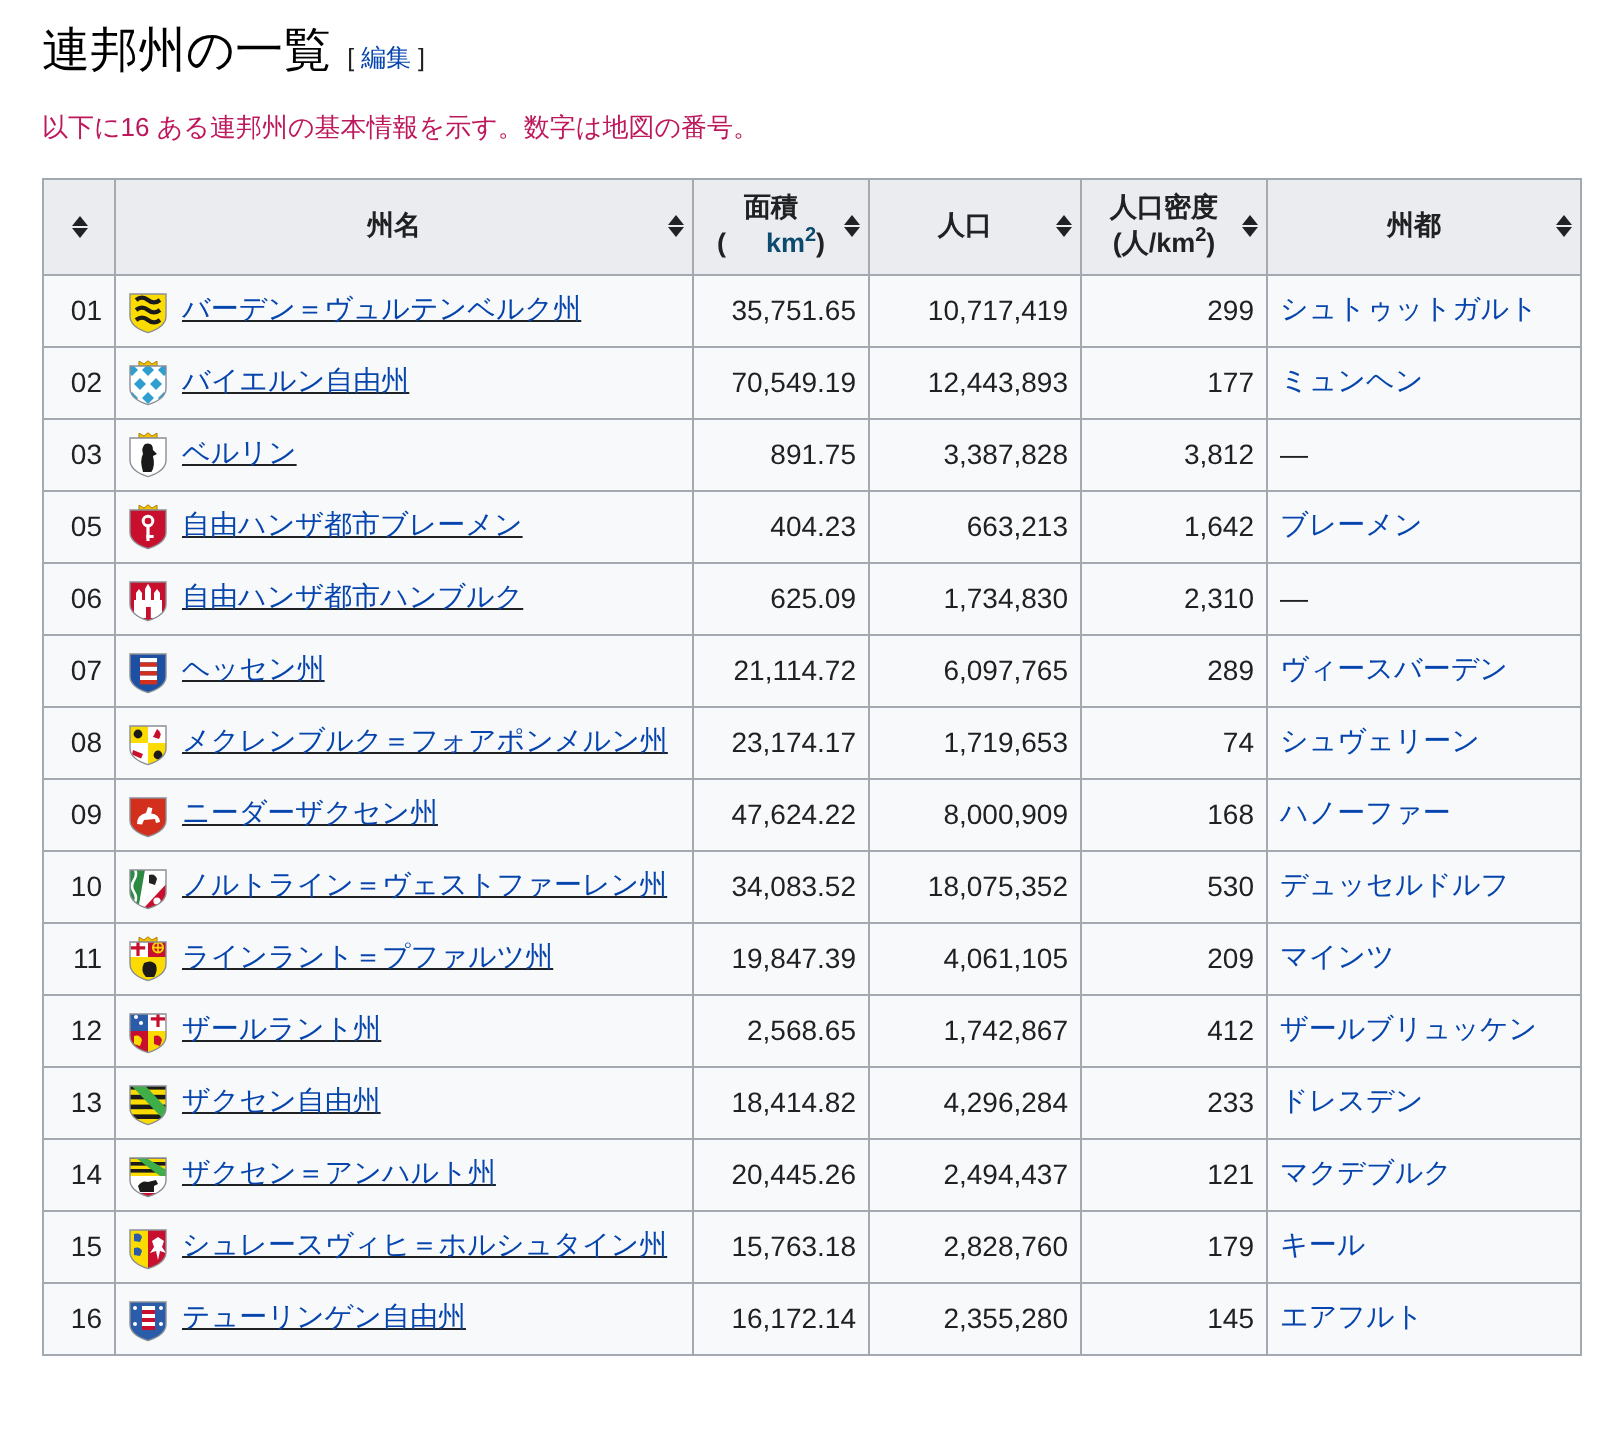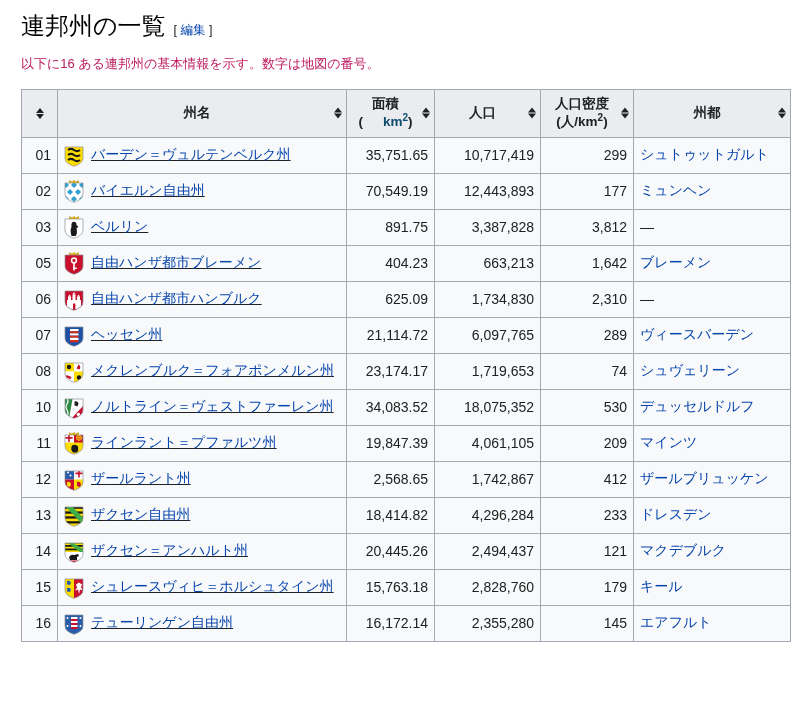--- a/index.html
+++ b/index.html
@@ -281,20 +281,39 @@
                   <circle cx="15" cy="17.5" r="2.2" fill="#1a1a1a"></circle>
                 </g>
                 <path d="M1 3 H19 V14 Q19 19.5 10 22.3 Q1 19.5 1 14 Z" fill="none" stroke="#8a8f96" stroke-width="0.7"></path>
               </svg></span><a href="#">メクレンブルク＝フォアポンメルン州</a></td>
     <td class="c-num">23,174.17</td>
     <td class="c-num">1,719,653</td>
     <td class="c-num">74</td>
     <td class="c-cap"><a href="#">シュヴェリーン</a></td>
   </tr>
 
+  <tr>
+    <td class="c-no">09</td>
+    <td class="c-name"><span class="flag"><svg width="20" height="23" viewBox="0 0 20 23">
+                <defs>
+                  <clipPath id="cp-niedersachsen">
+                    <path d="M1 3 H19 V14 Q19 19.5 10 22.3 Q1 19.5 1 14 Z"></path>
+                  </clipPath>
+                </defs>
+                <g clip-path="url(#cp-niedersachsen)">
+                  <rect width="20" height="23" fill="#d2301c"></rect>
+                  <path d="M4.5 16 q0 -4.5 4.5 -5.5 l1 -3 2.2 0.6 -0.6 2.6 q4 0.3 4.4 4.3 l-2 0.5 -0.5 -2 -5.5 0.5 -1 2.3z" fill="#fff"></path>
+                </g>
+                <path d="M1 3 H19 V14 Q19 19.5 10 22.3 Q1 19.5 1 14 Z" fill="none" stroke="#8a8f96" stroke-width="0.7"></path>
+              </svg></span><a href="#">ニーダーザクセン州</a></td>
+    <td class="c-num">47,624.22</td>
+    <td class="c-num">8,000,909</td>
+    <td class="c-num">168</td>
+    <td class="c-cap"><a href="#">ハノーファー</a></td>
+  </tr>
 
   <tr>
     <td class="c-no">10</td>
     <td class="c-name"><span class="flag"><svg width="20" height="23" viewBox="0 0 20 23">
                 <defs>
                   <clipPath id="cp-nordrhein-westfalen">
                     <path d="M1 3 H19 V14 Q19 19.5 10 22.3 Q1 19.5 1 14 Z"></path>
                   </clipPath>
                 </defs>
                 <g clip-path="url(#cp-nordrhein-westfalen)">

